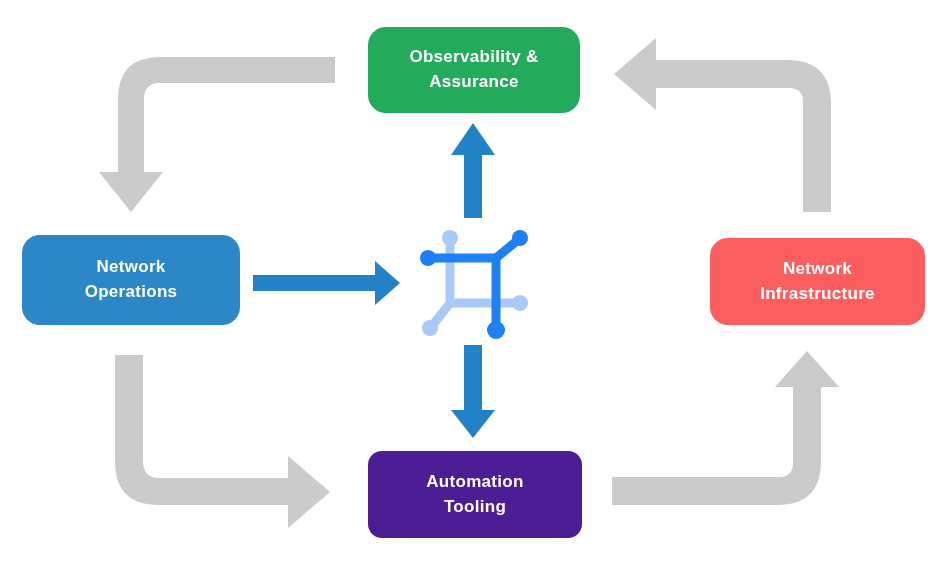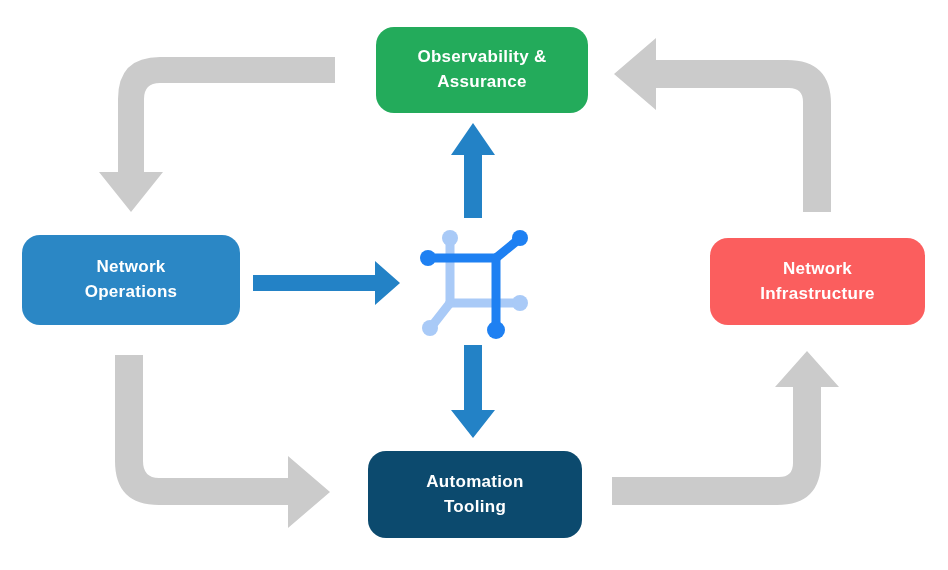--- a/index.html
+++ b/index.html
@@ -21,21 +21,21 @@
     text-align:center;
   }
   .node-label {
     color:var(--label-text,#fff);
     font-size:17px;
     font-weight:600;
     letter-spacing:.3px;
     line-height:1.45;
     white-space:pre-line;
   }
-  .node-observability  { left:376px; top:27px;  width:212px; height:86px; }
+  .node-observability  { left:368px; top:27px;  width:212px; height:86px; }
   .node-operations     { left:22px;  top:235px; width:218px; height:90px; }
   .node-infrastructure { left:710px; top:238px; width:215px; height:87px; }
   .node-automation     { left:368px; top:451px; width:214px; height:87px; }
 
   .cycle-arrow { fill:var(--cycle-arrow,#CBCBCB); }
   .data-arrow  { fill:var(--data-arrow,#2382C6); }
   .icon-line-primary   { stroke:var(--icon-primary,#1E80F2); stroke-width:9; stroke-linecap:round; fill:none; }
   .icon-line-secondary { stroke:var(--icon-secondary,#A9CAF7); stroke-width:9; stroke-linecap:round; fill:none; }
   .icon-dot-primary    { fill:var(--icon-primary,#1E80F2); }
   .icon-dot-secondary  { fill:var(--icon-secondary,#A9CAF7); }
@@ -82,18 +82,18 @@
   <div class="node node-operations" style="background: rgb(43, 135, 197);">
     <span class="node-label">Network
 Operations</span>
   </div>
 
   <div class="node node-infrastructure" style="background: rgb(251, 94, 94);">
     <span class="node-label">Network
 Infrastructure</span>
   </div>
 
-  <div class="node node-automation" style="background: #0c4a6e;">
+  <div class="node node-automation" style="background: #4c1d95; border-radius: 14px;">
     <span class="node-label">Automation
 Tooling</span>
   </div>
 
 </div>
 
 </body></html>

